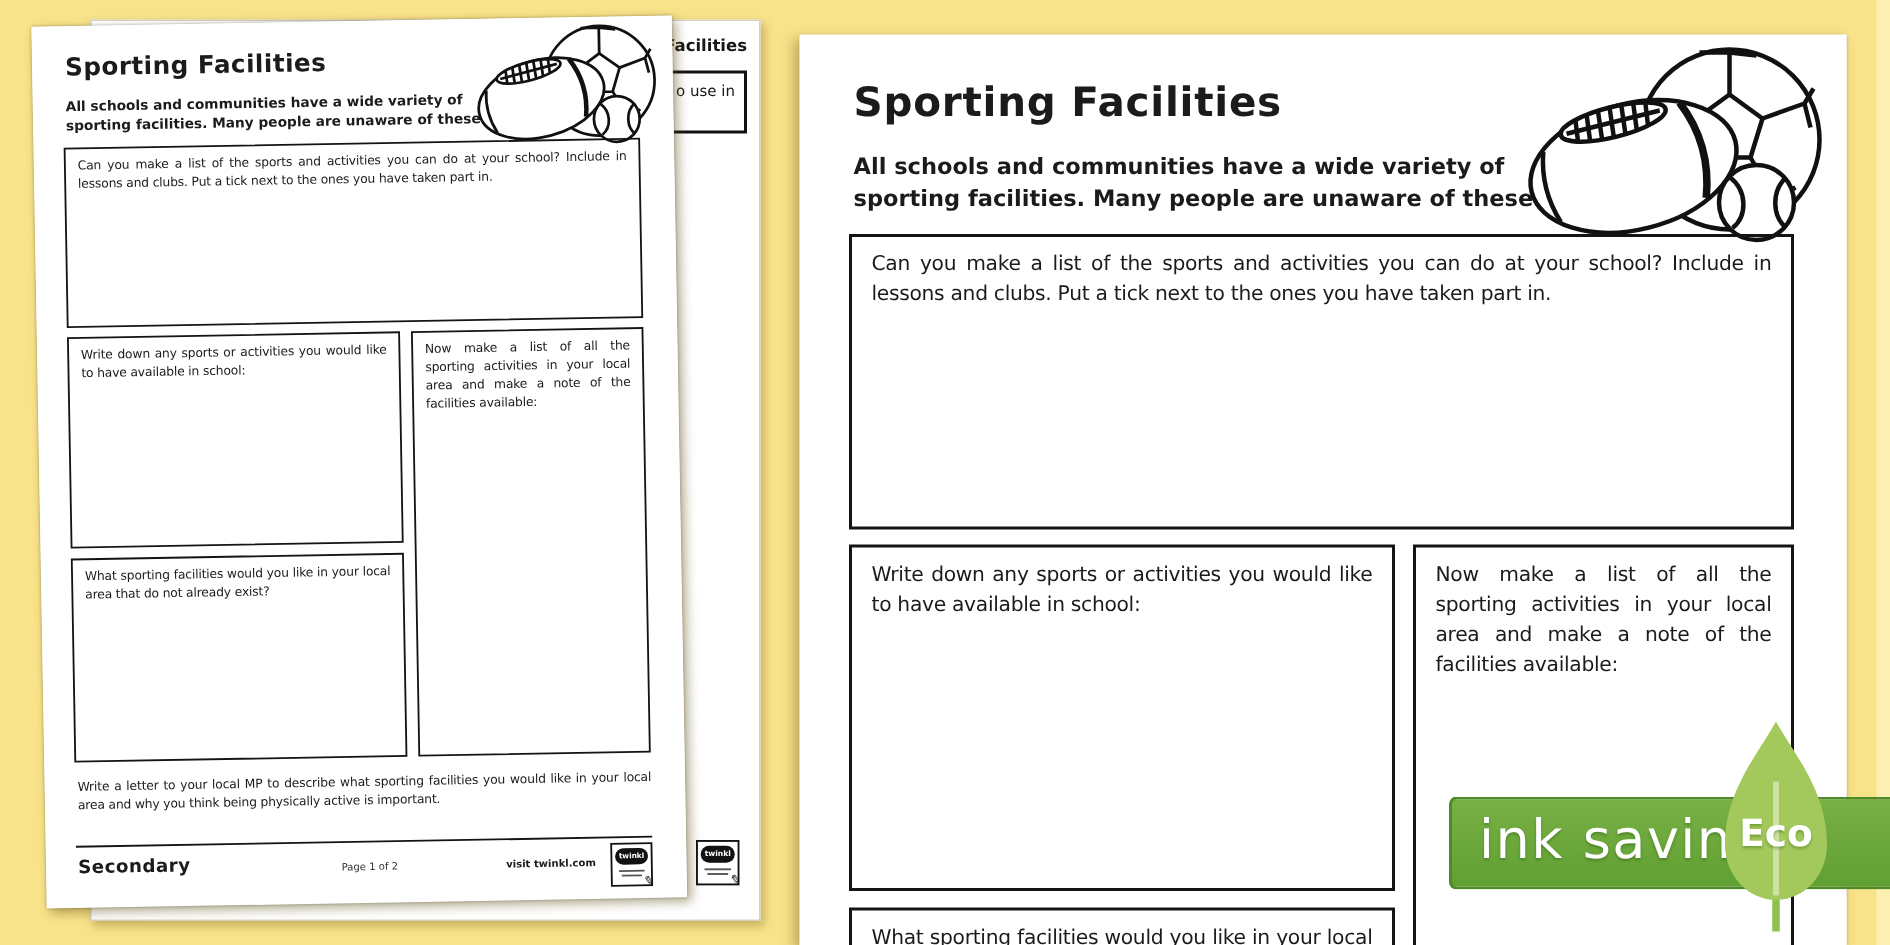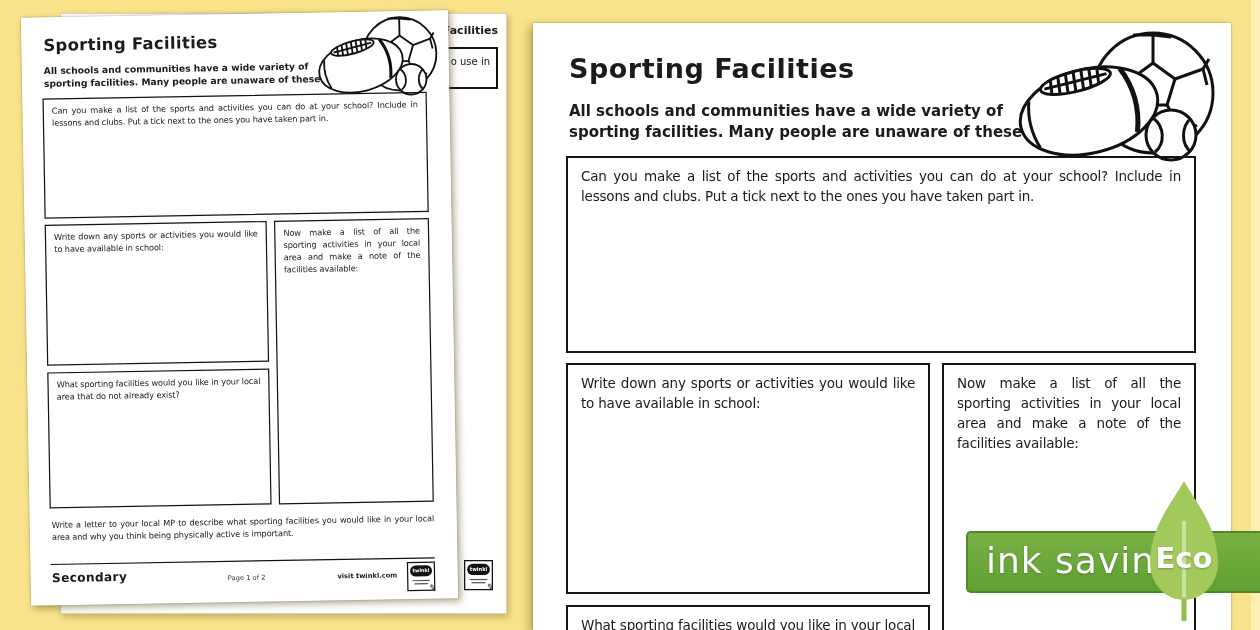--- a/index.html
+++ b/index.html
@@ -103,21 +103,21 @@
     border-radius:5px 0 0 5px; box-sizing:border-box; z-index:30;
   }
   .ink-banner span {
     position:absolute; left:18px; top:7px;
     color:#fff; font-size:36px; letter-spacing:1px;
     text-shadow:0 1px 2px rgba(20,70,0,.35);
   }
   .eco-leaf { position:absolute; left:1145px; top:479px; width:78px; height:146px; z-index:31; }
   .eco-label {
     position:absolute; left:1145px; top:541px; width:78px; text-align:center;
-    color:#fff; font-size:29px; font-weight:bold; z-index:32;
+    color:#fff; font-size:25px; font-weight:bold; z-index:32;
     text-shadow:0 1px 2px rgba(40,90,0,.4);
   }
 </style>
 </head>
 <body>
 
 <div class="stage">
   <div class="edge-strip"></div>
 
   <div class="back-page">

